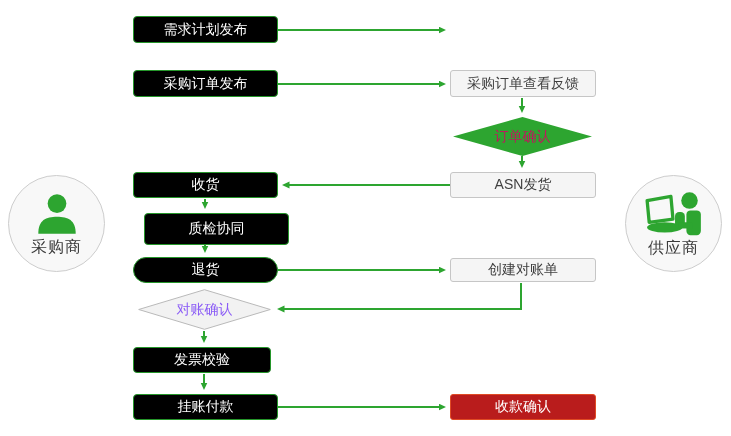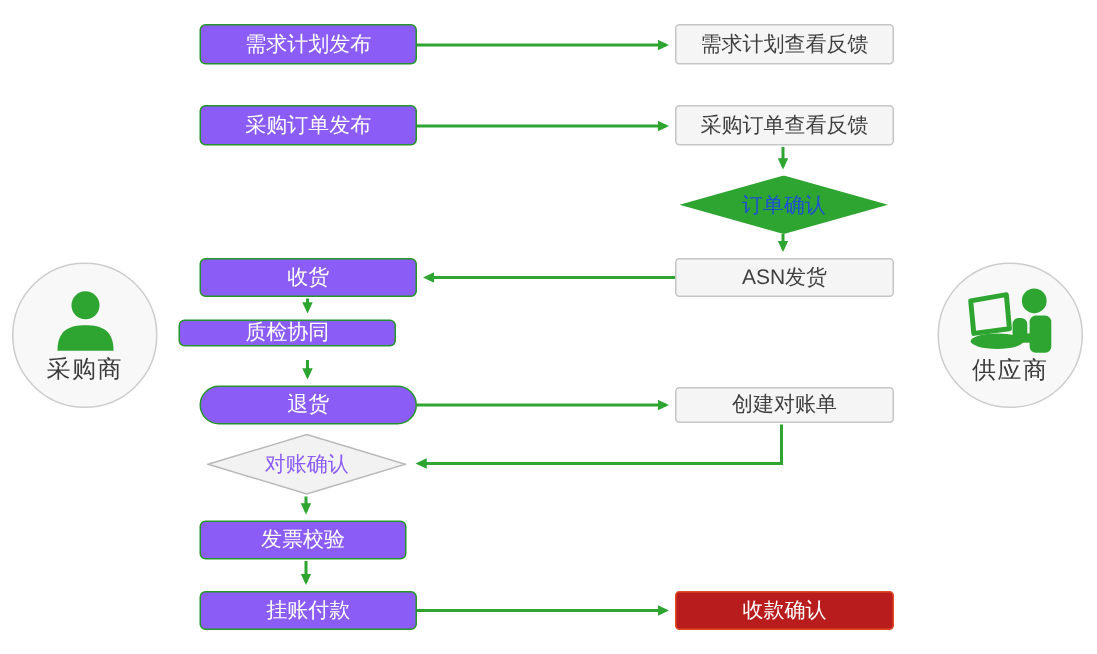--- a/index.html
+++ b/index.html
@@ -5,32 +5,32 @@
   html,body{margin:0;padding:0;background:#ffffff;}
   .canvas{
     position:relative;width:731px;height:436px;background:#ffffff;
     font-family:"Liberation Sans","DejaVu Sans",sans-serif;overflow:hidden;
   }
   .node{
     position:absolute;display:flex;align-items:center;justify-content:center;
     font-size:14px;box-sizing:border-box;white-space:nowrap;
   }
   .green-box{
-    background:#8b5cf6;color:#ffffff;border:1px solid #25962a;border-radius:4px;
+    background:#000000;color:#ffffff;border:1px solid #25962a;border-radius:4px;
   }
   .white-box{
     background:#f5f5f5;color:#3f3f3f;border:1px solid #c6c6c6;border-radius:3px;
   }
   .red-box{
     background:#b91c1c;color:#ffffff;border:1px solid #e04a24;border-radius:3px;
   }
   .diamond{background:transparent;border:none;}
   .diamond svg{position:absolute;left:0;top:0;width:100%;height:100%;}
   .diamond .diamond-label{position:relative;z-index:1;}
-  .diamond-green .diamond-label{color:#1d4ed8;}
+  .diamond-green .diamond-label{color:#be185d;}
   .diamond-gray .diamond-label{color:#8b5cf6;}
   .actor-circle{
     position:absolute;width:97px;height:97px;border-radius:50%;
     background:#f8f8f8;border:1px solid #cdcdcd;box-sizing:border-box;
     display:flex;flex-direction:column;align-items:center;justify-content:center;
   }
   .actor-label{font-size:16px;color:#3a3a3a;line-height:1;margin-top:3px;letter-spacing:1px;}
   .actor-icon{display:block;}
   .edges{position:absolute;left:0;top:0;pointer-events:none;}
 </style>
@@ -86,21 +86,21 @@
   </div>
 
   <div class="node green-box" style="left:133px;top:70px;width:145px;height:27px;text-align:right;">
     <span>采购订单发布</span>
   </div>
 
   <div class="node green-box" style="left:133px;top:172px;width:145px;height:26px;">
     <span>收货</span>
   </div>
 
-  <div class="node green-box" style="left:119px;top:213px;width:145px;height:18px;">
+  <div class="node green-box" style="left:144px;top:213px;width:145px;height:32px;">
     <span>质检协同</span>
   </div>
 
   <div class="node green-box" style="left:133px;top:257px;width:145px;height:26px;border-radius:13px;">
     <span>退货</span>
   </div>
 
   <div class="node diamond diamond-gray" style="left:138px;top:289px;width:133px;height:41px;">
     <svg viewBox="0 0 133 41" preserveAspectRatio="none">
       <polygon points="66.5,0.7 132.3,20.5 66.5,40.3 0.7,20.5" fill="#f2f2f2" stroke="#b9b9b9" stroke-width="1"></polygon>
@@ -109,23 +109,20 @@
   </div>
 
   <div class="node green-box" style="left:133px;top:347px;width:138px;height:26px;">
     <span>发票校验</span>
   </div>
 
   <div class="node green-box" style="left:133px;top:394px;width:145px;height:26px;">
     <span>挂账付款</span>
   </div>
 
-  <div class="node white-box" style="left:450px;top:16px;width:146px;height:27px;">
-    <span>需求计划查看反馈</span>
-  </div>
 
   <div class="node white-box" style="left:450px;top:70px;width:146px;height:27px;">
     <span>采购订单查看反馈</span>
   </div>
 
   <div class="node diamond diamond-green" style="left:453px;top:117px;width:139px;height:39px;">
     <svg viewBox="0 0 139 39" preserveAspectRatio="none">
       <polygon points="69.5,0 139,19.5 69.5,39 0,19.5" fill="#2da530"></polygon>
     </svg>
     <span class="diamond-label">订单确认</span>

